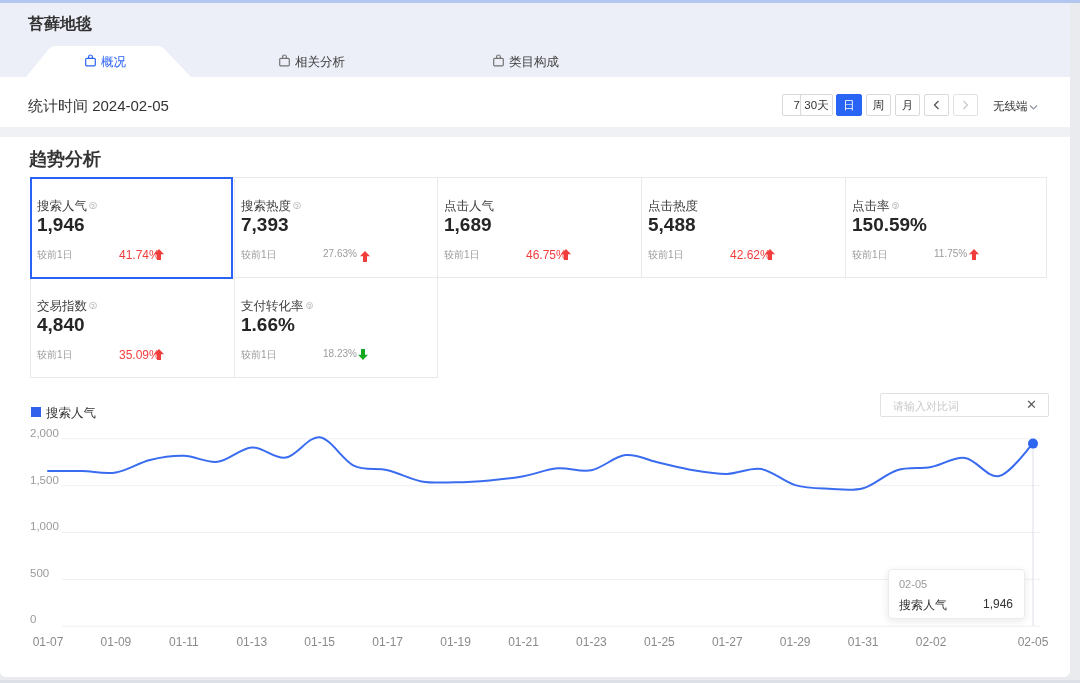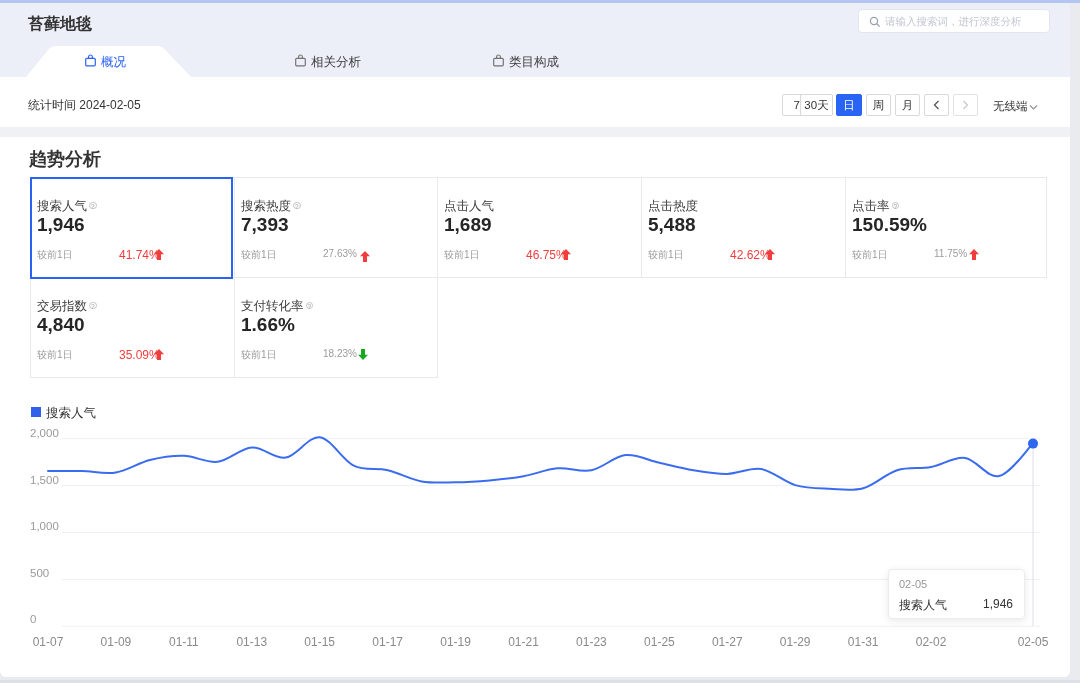--- a/index.html
+++ b/index.html
@@ -9,23 +9,23 @@
 #topstrip { left:0; top:0; width:1080px; height:3px; background:#b3c6ef; }
 #card { left:0; top:3px; width:1070px; height:674px; background:#fff; border-radius:0 0 6px 6px; overflow:hidden; }
 #hdr { left:0; top:0; width:1070px; height:74px; background:#edeff8; }
 #title { left:28px; top:11px; font-size:16px; font-weight:bold; color:#333; }
 #search { left:858px; top:6px; width:192px; height:24px; background:#fff; border:1px solid #e2e5ef; border-radius:4px; }
 #search .ph { position:absolute; left:26px; top:5px; font-size:10.5px; color:#c2c6d2; white-space:nowrap; }
 #tabshape { left:0; top:39px; }
 .tabitem { top:50px; font-size:12.5px; color:#3d3d3d; }
 .tabitem svg { position:relative; top:0.5px; margin-right:5px; }
 #tab1 { left:85px; color:#2a62f6; }
-#tab2 { left:279px;margin-left:16px; }
+#tab2 { left:279px; }
 #tab3 { left:493px; }
-#ctrl-time { left:28px; top:94px; font-size:12px; color:#333; }
+#ctrl-time { left:28px; top:94px; font-size:15px; color:#333; }
 .btn { top:91px; height:22px; border:1px solid #d9d9d9; border-radius:2px; background:#fff; font-size:11.5px; color:#333; text-align:center; line-height:20px; }
 #b-day { background:#2a64f5; border-color:#2a64f5; color:#fff; }
 #b-next { color:#ccc; }
 #b-prev { color:#555; }
 #wxd { left:993px; top:96px; font-size:11.5px; color:#333; }
 #caret { left:1029px; top:100px; width:9px; height:9px; }
 #gap { left:0; top:124px; width:1070px; height:10px; background:#f0f1f5; }
 #sect { left:29px; top:144px; font-size:18px; font-weight:bold; color:#333; }
 .gl { background:#e9e9ec; }
 #selbox { left:30px; top:174px; width:203px; height:102px; border:2px solid #2a62f5; }
@@ -43,27 +43,20 @@
 #tooltip .d { position:absolute; left:10px; top:8px; font-size:11px; color:#999; }
 #tooltip .k { position:absolute; left:10px; top:27px; font-size:12px; color:#333; }
 #tooltip .v { position:absolute; right:11px; top:27px; font-size:12px; color:#333; }
 </style>
 </head>
 <body>
 <div class="abs" id="topstrip"></div>
 <div class="abs" id="card">
   <div class="abs" id="hdr"></div>
   <div class="abs" id="title">苔藓地毯</div>
-  <div class="abs" id="search">
-    <svg style="position:absolute;left:10px;top:6px" width="12" height="12" viewBox="0 0 12 12">
-        <circle cx="5" cy="5" r="3.6" fill="none" stroke="#9aa0ab" stroke-width="1.3"></circle>
-        <line x1="7.8" y1="7.8" x2="10.6" y2="10.6" stroke="#9aa0ab" stroke-width="1.3"></line>
-      </svg>
-    <span class="ph">请输入搜索词，进行深度分析</span>
-  </div>
   <svg class="abs" id="tabshape" width="220" height="35">
       <path d="M26,35 L48.5,7.5 Q51.3,4 55.8,4 L157.5,4 Q162,4 164.8,7.6 L191,35 Z" fill="#ffffff"></path>
     </svg>
   <div class="abs tabitem" id="tab1"><svg width="11" height="13" viewBox="0 0 11 13">
         <path d="M1.8,4.3 h7.4 a1.1,1.1 0 0 1 1.1,1.1 v5.4 a1.1,1.1 0 0 1 -1.1,1.1 h-7.4 a1.1,1.1 0 0 1 -1.1,-1.1 v-5.4 a1.1,1.1 0 0 1 1.1,-1.1 Z M3.6,4.2 V2.9 a1.9,1.9 0 0 1 3.8,0 V4.2" fill="none" stroke="#2a62f6" stroke-width="1.2"></path>
       </svg>概况</div>
   <div class="abs tabitem" id="tab2"><svg width="11" height="13" viewBox="0 0 11 13">
         <path d="M1.8,4.3 h7.4 a1.1,1.1 0 0 1 1.1,1.1 v5.4 a1.1,1.1 0 0 1 -1.1,1.1 h-7.4 a1.1,1.1 0 0 1 -1.1,-1.1 v-5.4 a1.1,1.1 0 0 1 1.1,-1.1 Z M3.6,4.2 V2.9 a1.9,1.9 0 0 1 3.8,0 V4.2" fill="none" stroke="#737373" stroke-width="1.2"></path>
       </svg>相关分析</div>
   <div class="abs tabitem" id="tab3"><svg width="11" height="13" viewBox="0 0 11 13">
@@ -157,20 +150,24 @@
   <div class="abs cn" style="left:241px;top:311px">1.66%</div>
   <div class="abs cs" style="left:241px;top:345px">较前1日</div>
   <div class="abs cs" style="left:323px;top:345px">18.23%</div>
   <div class="abs" style="left:358px;top:345px">
       <svg width="10" height="11" viewBox="0 0 10 11" style="display:block;position:relative;top:1px">
         <path d="M5 11 L10 5.8 H7 V0 H3 V5.8 H0 Z" fill="#16a81f"></path>
       </svg>
     </div>
   <div class="abs" id="legend-sq"></div>
   <div class="abs" id="legend-tx">搜索人气</div>
+  <div class="abs" id="cmp">
+      <span class="ph">请输入对比词</span>
+      <span class="x">✕</span>
+    </div>
   <svg class="abs" style="left:0;top:422px" width="1070" height="232" font-family="Liberation Sans, sans-serif">
     <line x1="62" y1="13.7" x2="1040" y2="13.7" stroke="#eff0f4" stroke-width="1"></line>
     <line x1="62" y1="60.6" x2="1040" y2="60.6" stroke="#eff0f4" stroke-width="1"></line>
     <line x1="62" y1="107.5" x2="1040" y2="107.5" stroke="#eff0f4" stroke-width="1"></line>
     <line x1="62" y1="154.4" x2="1040" y2="154.4" stroke="#eff0f4" stroke-width="1"></line>
     <line x1="62" y1="201.2" x2="1040" y2="201.2" stroke="#eff0f4" stroke-width="1"></line>
     <text x="30" y="12" text-anchor="start" font-size="11.5" fill="#9a9a9a">2,000</text>
     <text x="30" y="58.5" text-anchor="start" font-size="11.5" fill="#9a9a9a">1,500</text>
     <text x="30" y="105" text-anchor="start" font-size="11.5" fill="#9a9a9a">1,000</text>
     <text x="30" y="151.5" text-anchor="start" font-size="11.5" fill="#9a9a9a">500</text>

